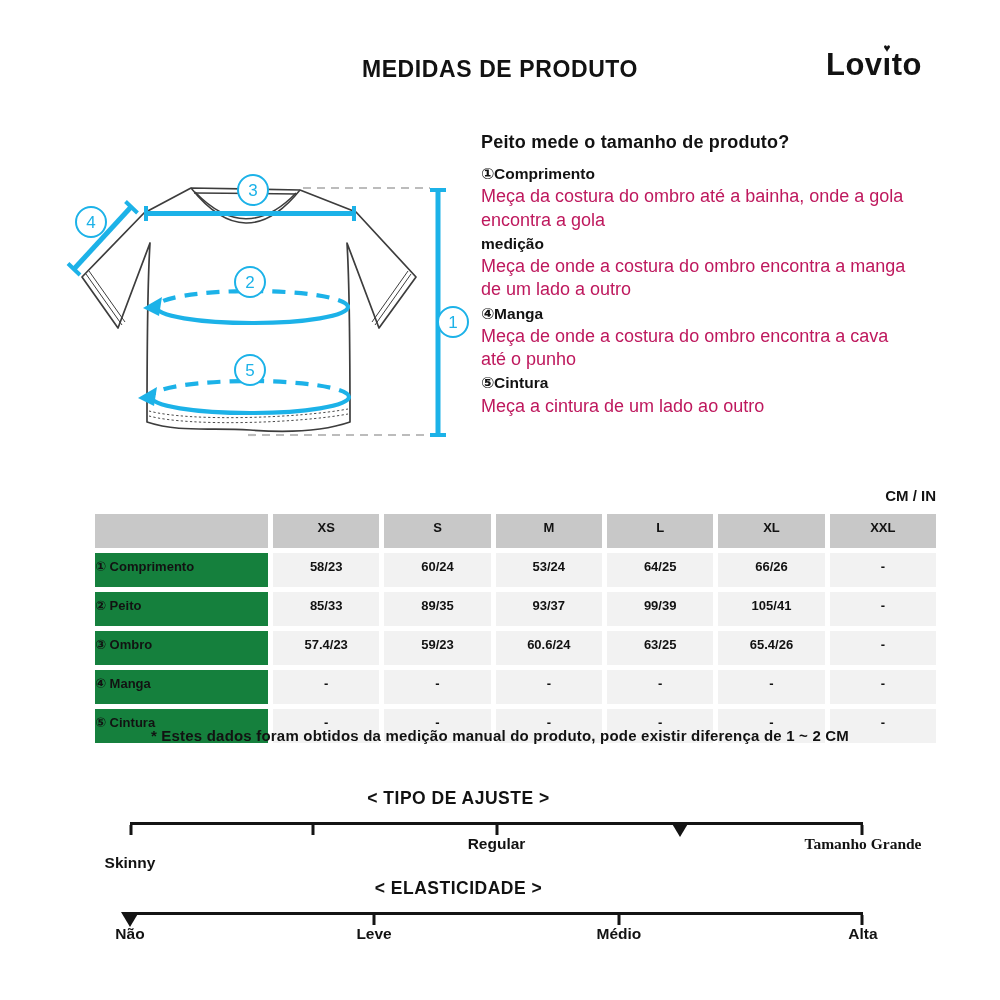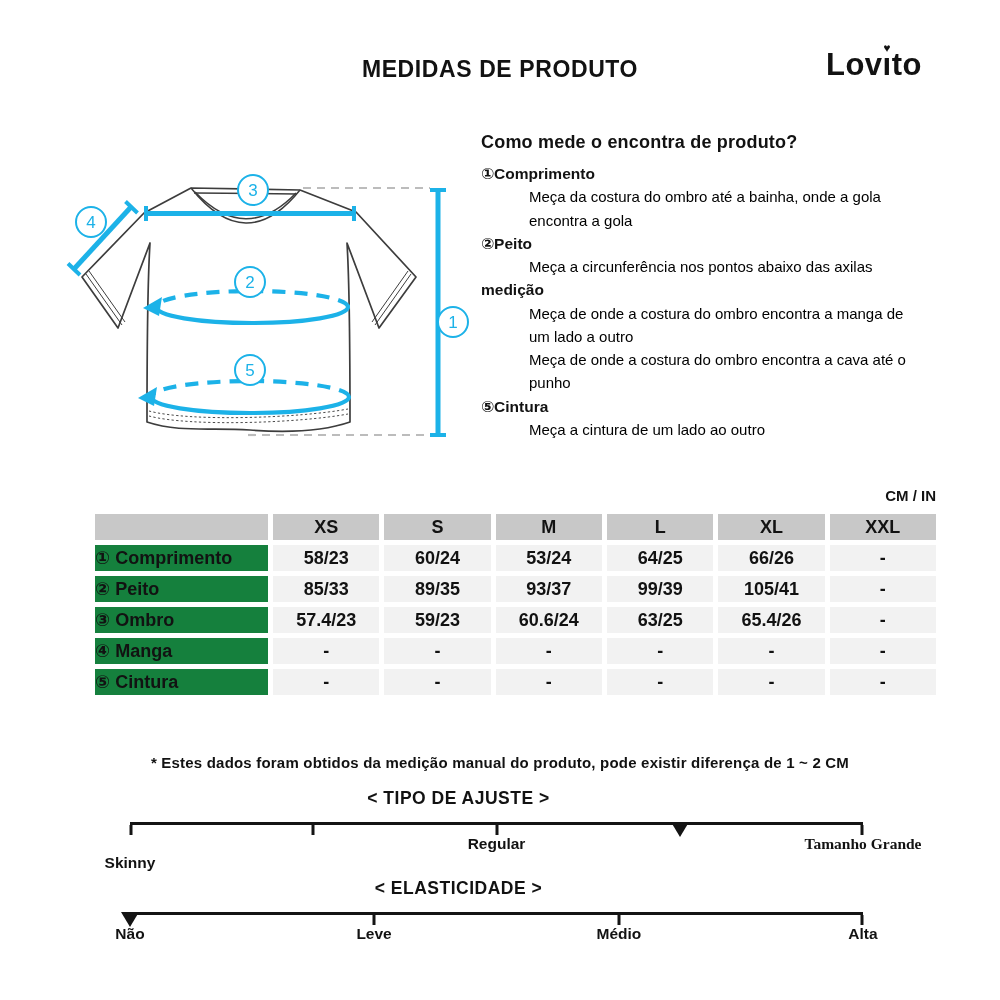--- a/index.html
+++ b/index.html
@@ -18,37 +18,37 @@
   .logo-i { position:relative; display:inline-block; }
   .logo-heart { position:absolute; left:50%; top:-6px; transform:translateX(-50%); font-size:12px; }
 
   
   .diagram { position:absolute; left:60px; top:150px; width:420px; height:320px; }
 
   
   .instructions { position:absolute; left:481px; top:132px; width:430px; }
   .instructions h2 { font-size:18px; font-weight:bold; letter-spacing:.2px; margin-bottom:9px; }
   .instr-term { font-size:15.5px; font-weight:bold; line-height:23.4px; }
-  .instr-desc { font-size:15px; color:#000000; line-height:23.2px;margin-left:48px; }
+  .instr-desc { font-size:18px; color:#be185d; line-height:23.2px; }
 
   
   .unit-label { position:absolute; top:487px; right:64px; font-size:15px; font-weight:bold; }
   .size-table {
     position:absolute; left:95px; top:514px; width:841px;
     display:grid; grid-template-columns:173px repeat(6, 1fr);
     gap:5px 5px;
   }
   .size-table .cell {
-    height:26px; line-height:27px; font-size:18px; font-weight:bold;
+    height:34px; line-height:27px; font-size:13px; font-weight:bold;
     text-align:center; background:#f2f2f2; overflow:hidden;
   }
   .size-table .head { background:#c8c8c8; }
   .size-table .rowlabel { background:#15803d; text-align:left; }
 
-  .footnote { position:absolute; top:754px; left:0; width:1000px; text-align:center;
+  .footnote { position:absolute; top:727px; left:0; width:1000px; text-align:center;
     font-size:15px; font-weight:bold; letter-spacing:.2px; }
 
   
   .scale { position:absolute; left:0; width:917px; height:90px; }
   .scale-fit { top:788px; }
   .scale-elast { top:878px; }
   .scale-heading { text-align:center; font-size:17.5px; font-weight:bold; letter-spacing:.5px; }
   .scale-line {
     position:absolute; left:130px; top:34px; width:733px; height:0;
     border-top:3px solid #141414;
@@ -140,34 +140,31 @@
       <text x="190" y="138" fill="#1cb2e8">2</text>
       <circle cx="190" cy="220" r="15" fill="#ffffff" stroke="#1cb2e8" stroke-width="2"></circle>
       <text x="190" y="226" fill="#1cb2e8">5</text>
       <circle cx="393" cy="172" r="15" fill="#ffffff" stroke="#1cb2e8" stroke-width="2"></circle>
       <text x="393" y="178" fill="#1cb2e8">1</text>
     </g>
   </svg>
 </div>
 
 <div class="instructions">
-  <h2>Como mede o encontra de produto?</h2>
+  <h2>Peito mede o tamanho de produto?</h2>
   <div>
     <div class="instr-term">①Comprimento</div>
     <div class="instr-desc">Meça da costura do ombro até a bainha, onde a gola encontra a gola</div>
   </div>
   <div>
-    <div class="instr-term">②Peito</div>
-    <div class="instr-desc">Meça a circunferência nos pontos abaixo das axilas</div>
-  </div>
-  <div>
     <div class="instr-term">medição</div>
     <div class="instr-desc">Meça de onde a costura do ombro encontra a manga de um lado a outro</div>
   </div>
   <div>
+    <div class="instr-term">④Manga</div>
     <div class="instr-desc">Meça de onde a costura do ombro encontra a cava até o punho</div>
   </div>
   <div>
     <div class="instr-term">⑤Cintura</div>
     <div class="instr-desc">Meça a cintura de um lado ao outro</div>
   </div>
 </div>
 
 <div class="unit-label">CM / IN</div>
 

